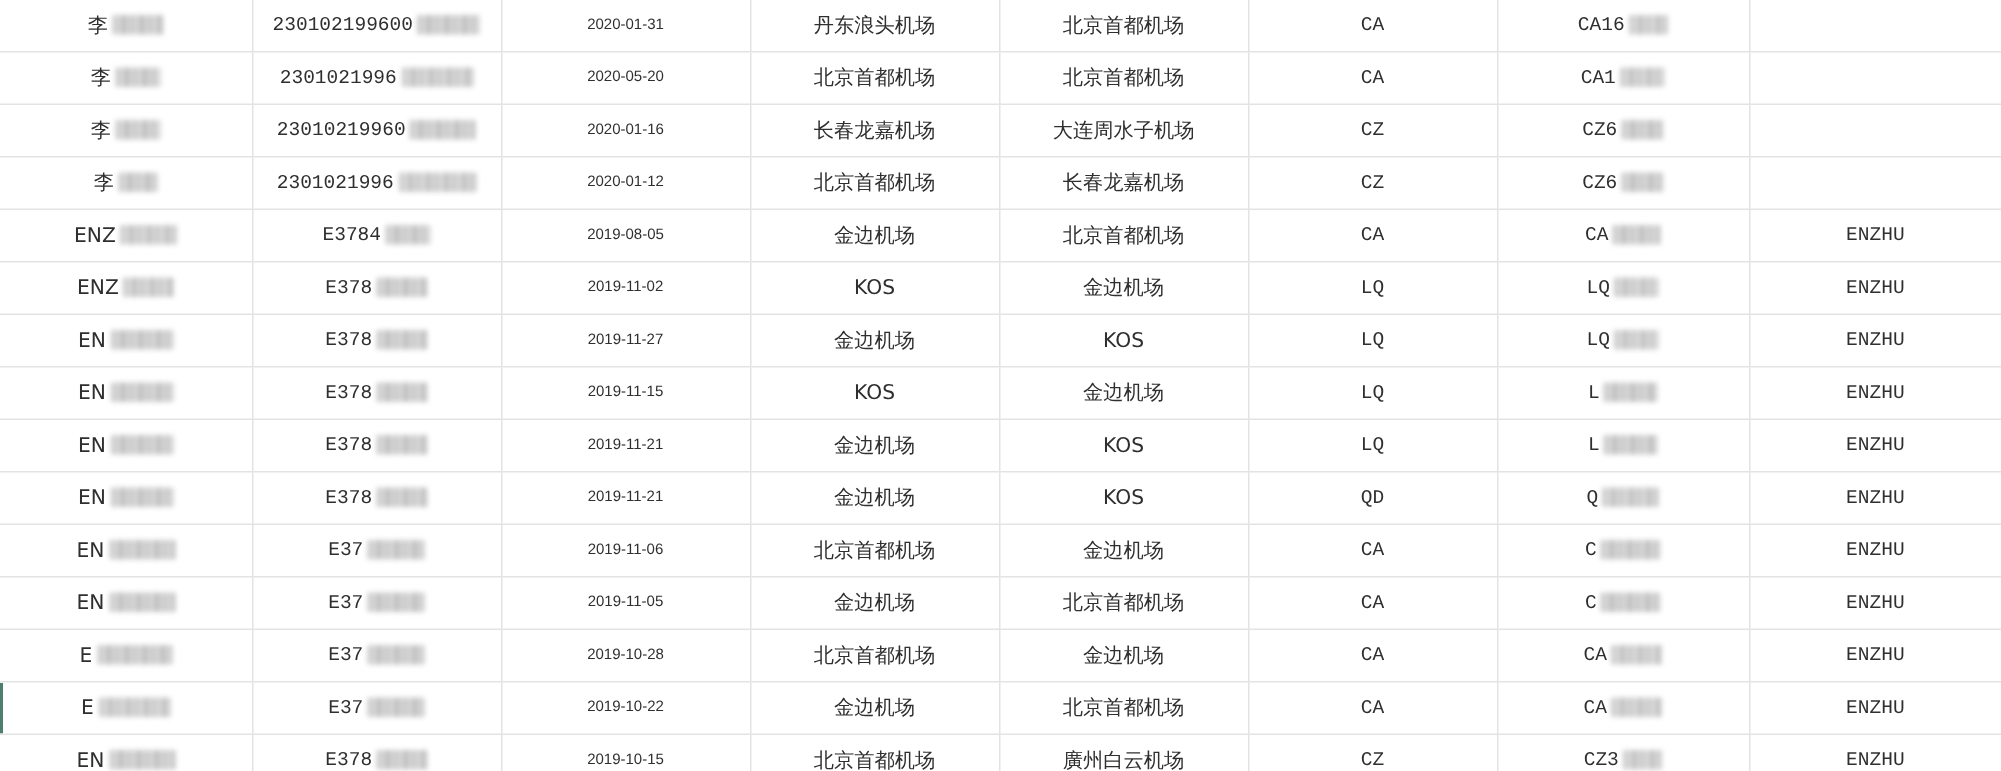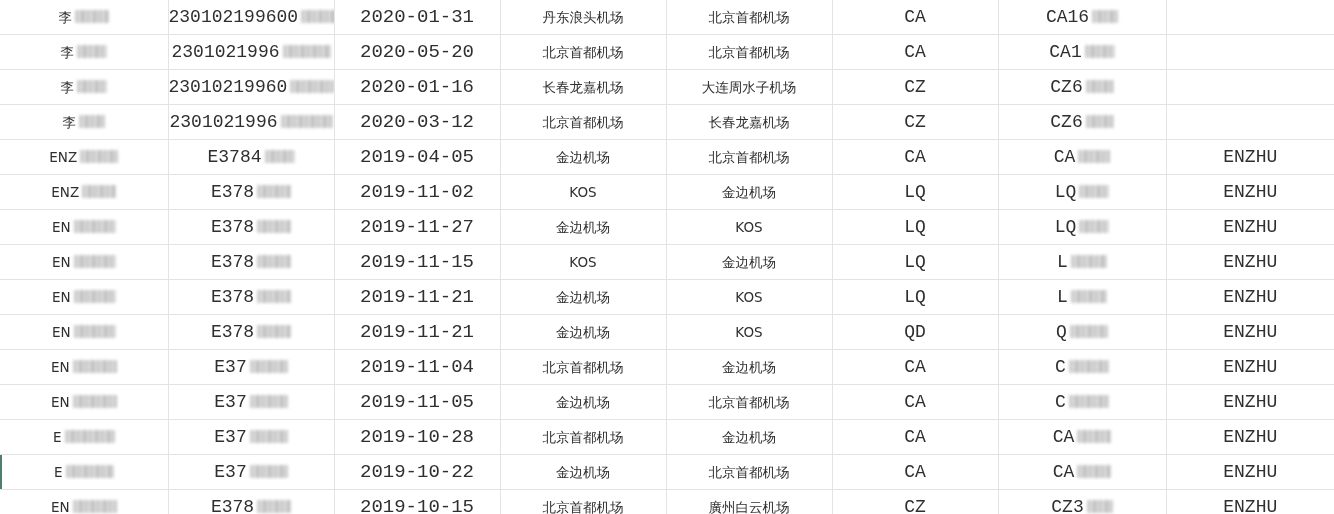--- a/index.html
+++ b/index.html
@@ -62,22 +62,22 @@
         #d8d8d8 3px, #d8d8d8 6px,
         #bdbdbd 6px, #bdbdbd 9px,
         #d2d2d2 9px, #d2d2d2 12px);
     filter: blur(1.6px);
     opacity: 0.95;
     vertical-align: middle;
     margin-left: 2px;
     position: relative;
     top: -1px;
   }
-  .mono { font-family: "Liberation Mono", monospace; font-size: 18px; letter-spacing: 0px; }
-  .date { font-family: Liberation Mono, monospace; font-size: 19px; }
+  .mono { font-family: "Liberation Mono", monospace; font-size: 13px; letter-spacing: 0px; }
+  .date { font-family: Liberation Sans, sans-serif; font-size: 10px; }
   .cjk  { font-family: "DejaVu Sans", sans-serif; font-size: 13.5px; }
   
   tr.accent-row td:first-child {
     box-shadow: inset 2px 0 0 0 #4d7f6c;
   }
 </style>
 </head>
 <body>
 
 <table id="flight-table">
@@ -176,21 +176,21 @@
       <tr>
         <td><span class="cell-inner">
             <span class="txt cjk">李</span>
             <span class="blur" style="width: 26px;"></span>
           </span></td>
         <td><span class="cell-inner">
             <span class="txt mono">2301021996</span>
             <span class="blur" style="width: 52px;"></span>
           </span></td>
         <td><span class="cell-inner">
-            <span class="txt date">2020-03-12</span>
+            <span class="txt date">2020-01-12</span>
           </span></td>
         <td><span class="cell-inner">
             <span class="txt cjk">北京首都机场</span>
           </span></td>
         <td><span class="cell-inner">
             <span class="txt cjk">长春龙嘉机场</span>
           </span></td>
         <td><span class="cell-inner">
             <span class="txt mono">CZ</span>
           </span></td>
@@ -203,21 +203,21 @@
       <tr>
         <td><span class="cell-inner">
             <span class="txt cjk">ENZ</span>
             <span class="blur" style="width: 38px;"></span>
           </span></td>
         <td><span class="cell-inner">
             <span class="txt mono">E3784</span>
             <span class="blur" style="width: 30px;"></span>
           </span></td>
         <td><span class="cell-inner">
-            <span class="txt date">2019-04-05</span>
+            <span class="txt date">2019-08-05</span>
           </span></td>
         <td><span class="cell-inner">
             <span class="txt cjk">金边机场</span>
           </span></td>
         <td><span class="cell-inner">
             <span class="txt cjk">北京首都机场</span>
           </span></td>
         <td><span class="cell-inner">
             <span class="txt mono">CA</span>
           </span></td>
@@ -377,21 +377,21 @@
       <tr>
         <td><span class="cell-inner">
             <span class="txt cjk">EN</span>
             <span class="blur" style="width: 44px;"></span>
           </span></td>
         <td><span class="cell-inner">
             <span class="txt mono">E37</span>
             <span class="blur" style="width: 38px;"></span>
           </span></td>
         <td><span class="cell-inner">
-            <span class="txt date">2019-11-04</span>
+            <span class="txt date">2019-11-06</span>
           </span></td>
         <td><span class="cell-inner">
             <span class="txt cjk">北京首都机场</span>
           </span></td>
         <td><span class="cell-inner">
             <span class="txt cjk">金边机场</span>
           </span></td>
         <td><span class="cell-inner">
             <span class="txt mono">CA</span>
           </span></td>

